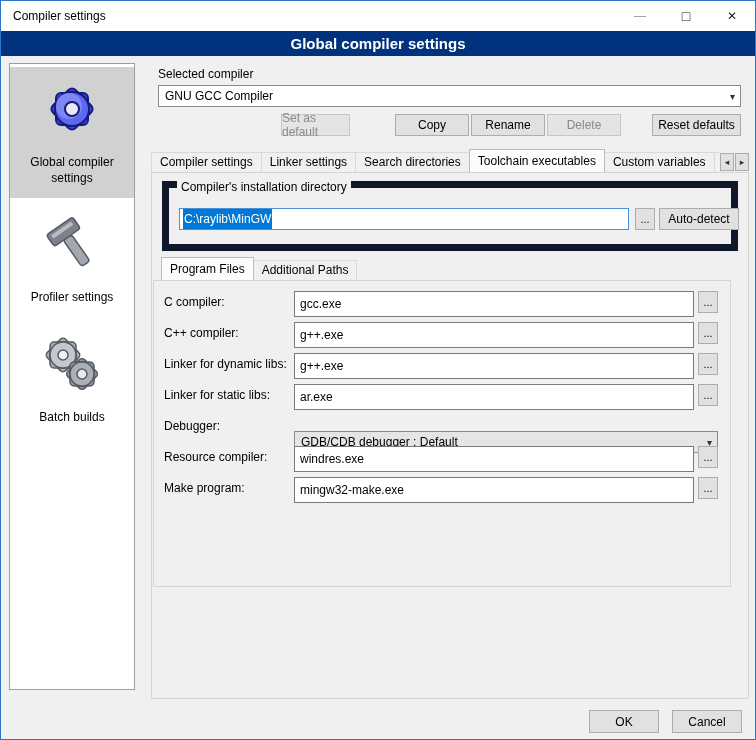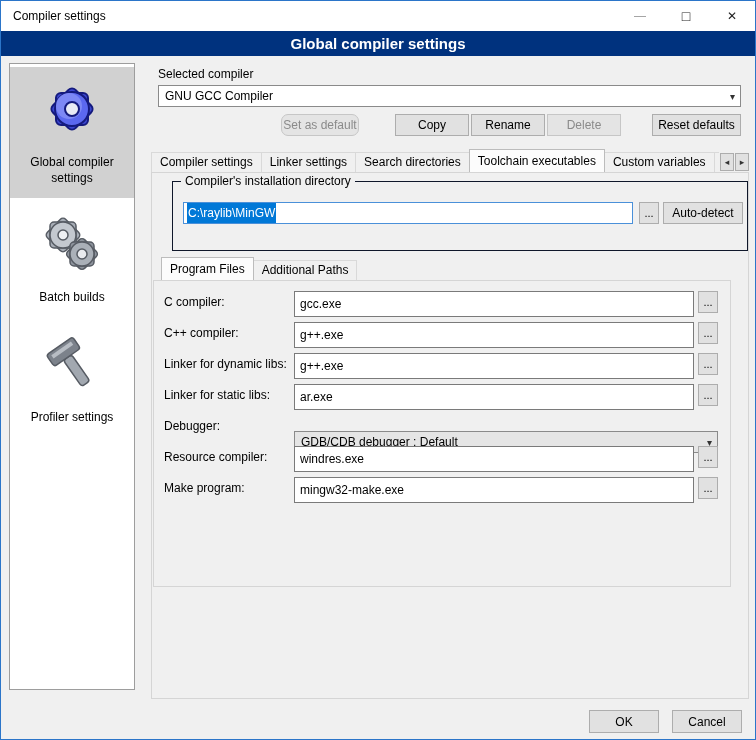--- a/index.html
+++ b/index.html
@@ -41,21 +41,21 @@
   .tabs{position:absolute;display:flex;align-items:flex-end;overflow:hidden;}
   .tabs-main{left:150px;top:148px;width:568px;height:23px;}
   .tab{height:20px;line-height:19px;padding:0 8px;background:#f0f0f0;border:1px solid #d9d9d9;
     border-bottom:none;margin-left:-1px;white-space:nowrap;cursor:default;}
   .tab:first-child{margin-left:0;}
   .tab.active{height:24px;line-height:22px;background:#fcfcfc;border-color:#bcbcbc;position:relative;z-index:3;margin-bottom:-1px;}
   .tab-scroll{position:absolute;top:152px;width:14px;height:18px;background:#e1e1e1;border:1px solid #adadad;
     display:flex;align-items:center;justify-content:center;font-size:9px;color:#333;}
   
   .panel{position:absolute;left:150px;top:171px;width:598px;height:527px;border:1px solid #d5d5d5;background:#f0f0f0;}
-  .groupbox{position:absolute;left:20px;top:8px;width:576px;height:70px;border:1px solid #0f172a;}
+  .groupbox{position:absolute;left:10px;top:8px;width:576px;height:70px;border:7px solid #0f172a;}
   .legend{position:absolute;top:-8px;left:8px;background:#f0f0f0;padding:0 4px;white-space:nowrap;}
   .dir-input{position:absolute;left:10px;top:20px;width:450px;height:22px;background:#ffffff;
     border:1px solid #4a90d9;display:flex;align-items:center;padding:0 3px;overflow:hidden;white-space:nowrap;}
   .sel-text{background:#0078d7;color:#ffffff;padding:11px 1px;}
   .note{position:absolute;left:10px;top:48px;width:558px;color:#9e1a1a;white-space:nowrap;overflow:hidden;}
   .tabs-inner{left:160px;top:256px;width:400px;height:23px;}
   .inner-panel{position:absolute;left:152px;top:279px;width:578px;height:307px;border:1px solid #d5d5d5;background:#f0f0f0;}
   .trow{position:absolute;left:0;right:0;height:22px;}
   .trow .flabel{position:absolute;left:10px;top:0;line-height:22px;white-space:nowrap;}
   .field-input{position:absolute;left:140px;top:0;width:400px;height:22px;border:1px solid #7a7a7a;
@@ -94,59 +94,59 @@
           <g stroke="#141a7e" stroke-width="2">
             <rect x="16" y="16" width="32" height="32" rx="5" fill="#3b46cf" transform="rotate(45 32 32)"></rect>
             <rect x="16" y="16" width="32" height="32" rx="5" fill="#3b46cf"></rect>
             <circle cx="32" cy="32" r="17" fill="#5b68ef"></circle>
             <circle cx="29" cy="29" r="13" fill="#7d88f5" stroke="none"></circle>
             <circle cx="32" cy="32" r="7" fill="#e8eaf5"></circle>
           </g>
         </svg>
       </span>
       <span class="side-label">Global compiler settings</span>
+    </div>
+    <div class="side-item">
+      <span class="side-icon">
+        <svg viewBox="0 0 64 64" width="64" height="64">
+          <g transform="rotate(-35 32 32)" stroke="#565b63" stroke-width="1.5">
+            <rect x="27" y="24" width="10" height="32" rx="3" fill="#a2a8b0"></rect>
+            <rect x="16" y="10" width="32" height="14" rx="3" fill="#7c828b"></rect>
+            <rect x="20" y="13" width="24" height="4" fill="#b8bdc4" stroke="none"></rect>
+          </g>
+        </svg>
+      </span>
+      <span class="side-label">Profiler settings</span>
     </div>
     <div class="side-item">
       <span class="side-icon">
         <svg viewBox="0 0 64 64" width="64" height="64">
           <g stroke="#565b63" stroke-width="1.5">
             <rect x="10" y="10" width="26" height="26" rx="4" fill="#a7adb6" transform="rotate(45 23 23)"></rect>
             <rect x="10" y="10" width="26" height="26" rx="4" fill="#a7adb6"></rect>
             <circle cx="23" cy="23" r="13" fill="#c3c8cf"></circle>
             <circle cx="23" cy="23" r="5" fill="#eef0f3"></circle>
             <rect x="30" y="30" width="24" height="24" rx="4" fill="#8d939c" transform="rotate(45 42 42)"></rect>
             <rect x="30" y="30" width="24" height="24" rx="4" fill="#8d939c"></rect>
             <circle cx="42" cy="42" r="12" fill="#aab0b8"></circle>
             <circle cx="42" cy="42" r="5" fill="#e8eaee"></circle>
           </g>
         </svg>
       </span>
       <span class="side-label">Batch builds</span>
     </div>
-    <div class="side-item">
-      <span class="side-icon">
-        <svg viewBox="0 0 64 64" width="64" height="64">
-          <g transform="rotate(-35 32 32)" stroke="#565b63" stroke-width="1.5">
-            <rect x="27" y="24" width="10" height="32" rx="3" fill="#a2a8b0"></rect>
-            <rect x="16" y="10" width="32" height="14" rx="3" fill="#7c828b"></rect>
-            <rect x="20" y="13" width="24" height="4" fill="#b8bdc4" stroke="none"></rect>
-          </g>
-        </svg>
-      </span>
-      <span class="side-label">Profiler settings</span>
-    </div>
   </div>
 
   <span class="lbl" style="left:157px;top:66px;">Selected compiler</span>
   <div class="combo" style="left:157px;top:84px;width:583px;">
     <span>GNU GCC Compiler</span>
     <span class="combo-arrow">▾</span>
   </div>
 
-  <div class="btn disabled" style="left:280px;top:113px;width:78px;border-radius:7px;">Set as default</div>
+  <div class="btn disabled" style="left:280px;top:113px;width:69px;">Set as default</div>
   <div class="btn" style="left:394px;top:113px;width:74px;">Copy</div>
   <div class="btn" style="left:470px;top:113px;width:74px;">Rename</div>
   <div class="btn disabled" style="left:546px;top:113px;width:74px;">Delete</div>
   <div class="btn" style="left:651px;top:113px;width:89px;">Reset defaults</div>
 
   <div class="tabs tabs-main">
     <div class="tab">Compiler settings</div>
     <div class="tab">Linker settings</div>
     <div class="tab">Search directories</div>
     <div class="tab active">Toolchain executables</div>

